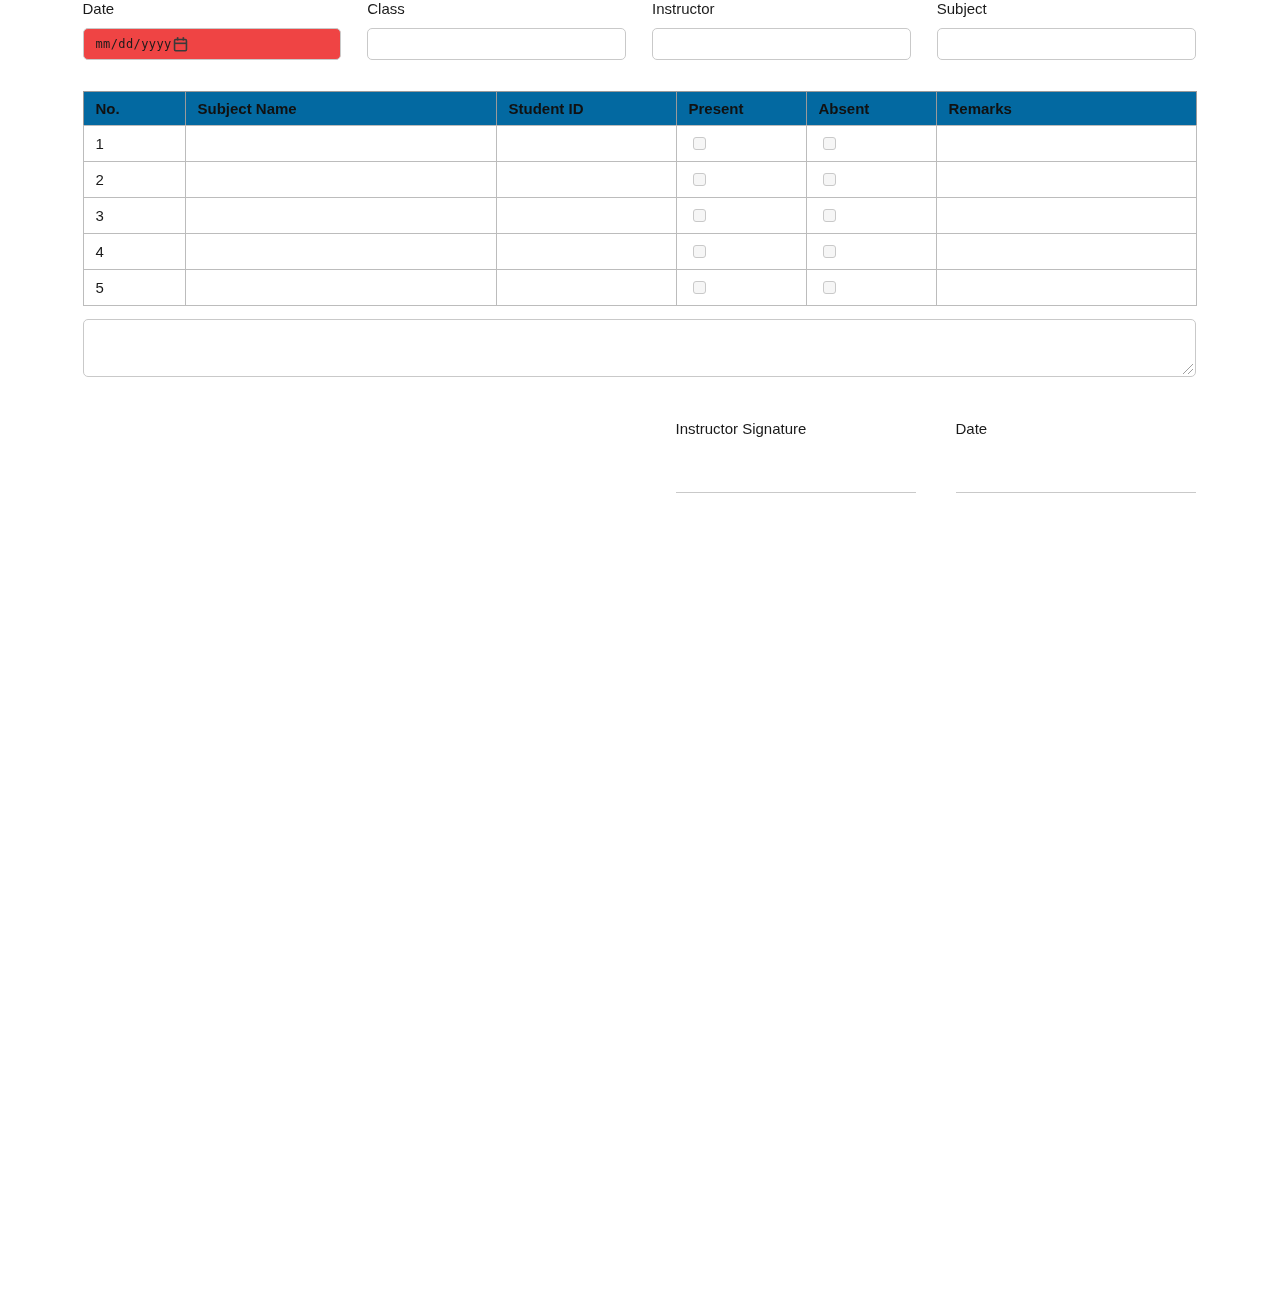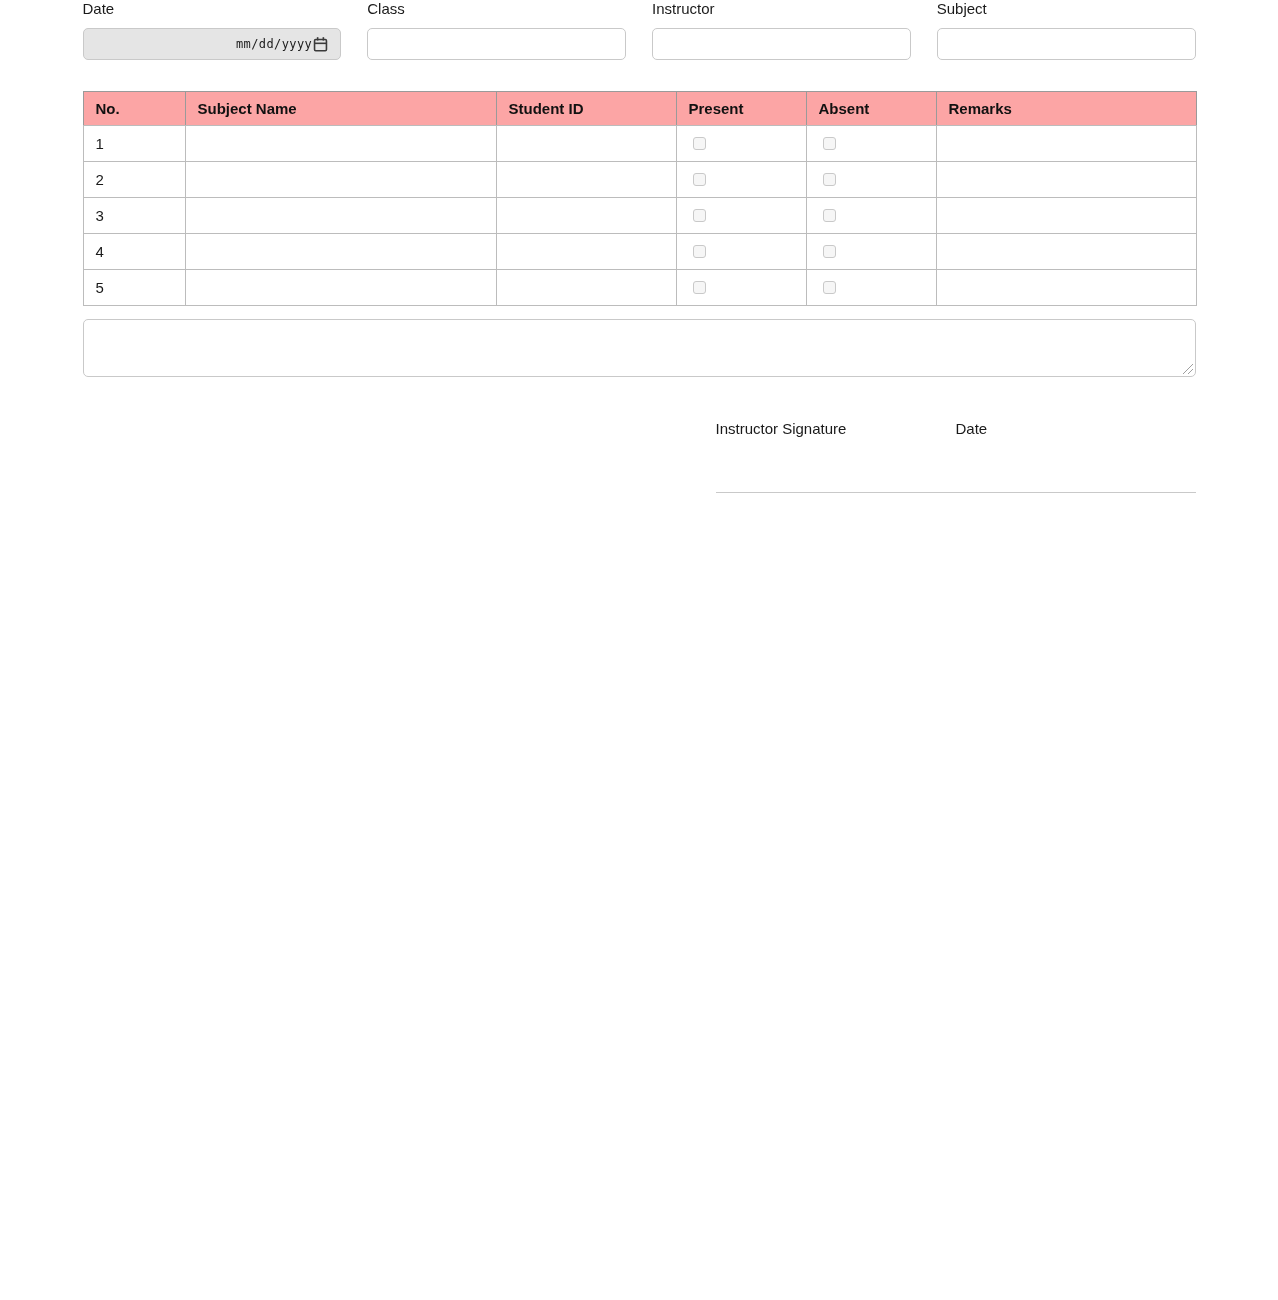--- a/index.html
+++ b/index.html
@@ -48,24 +48,24 @@
     color: #1a1a1a;
     background: #ffffff;
     outline: none;
   }
   .date-input {
     width: 100%;
     height: 32px;
     border: 1px solid #c9c9c9;
     border-radius: 5px;
     padding: 0 11px 0 12px;
-    background: #e5e5e5;
+    background: #ef4444;
     display: flex;
     align-items: center;
-    justify-content: flex-end;
+    justify-content: flex-start;
     cursor: default;
   }
   .date-placeholder {
     font-family: "DejaVu Sans Mono", monospace;
     font-size: 12px;
     letter-spacing: 0.4px;
     color: #1b1b1b;
   }
   .cal-icon { display: flex; align-items: center; }
   
@@ -77,21 +77,21 @@
   }
   table.attendance th {
     border: 1px solid #9a9a9a;
     border-bottom-color: #bcbcbc;
     height: 34px;
     padding: 0 12px;
     font-size: 15px;
     font-weight: 700;
     text-align: left;
     color: #111111;
-    background: #fca5a5;
+    background: #0369a1;
   }
   table.attendance td {
     border: 1px solid #bcbcbc;
     height: 36px;
     padding: 0 12px;
     font-size: 15px;
     color: #1a1a1a;
     background: #ffffff;
     vertical-align: middle;
   }
@@ -140,20 +140,21 @@
     background: linear-gradient(135deg,
       transparent 0 52%, #9f9f9f 52% 58%,
       transparent 58% 74%, #9f9f9f 74% 80%,
       transparent 80%);
   }
   
   .signature-row {
     margin-top: 43px;
     display: flex;
     justify-content: flex-end;
+    gap: 40px;
   }
   .sig-block { width: 240px; }
   .sig-label {
     font-size: 15px;
     line-height: 18px;
     color: #1a1a1a;
   }
   .sig-line {
     margin-top: 54px;
     border-bottom: 1px solid #c9c9c9;

